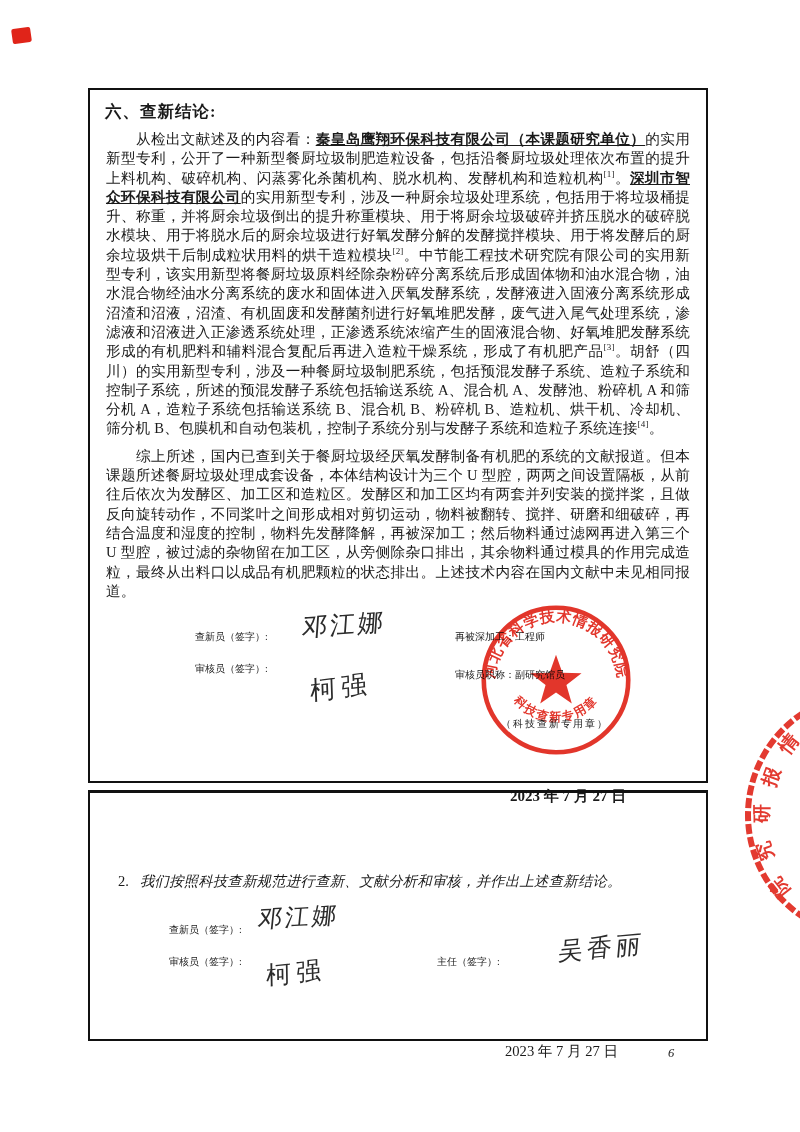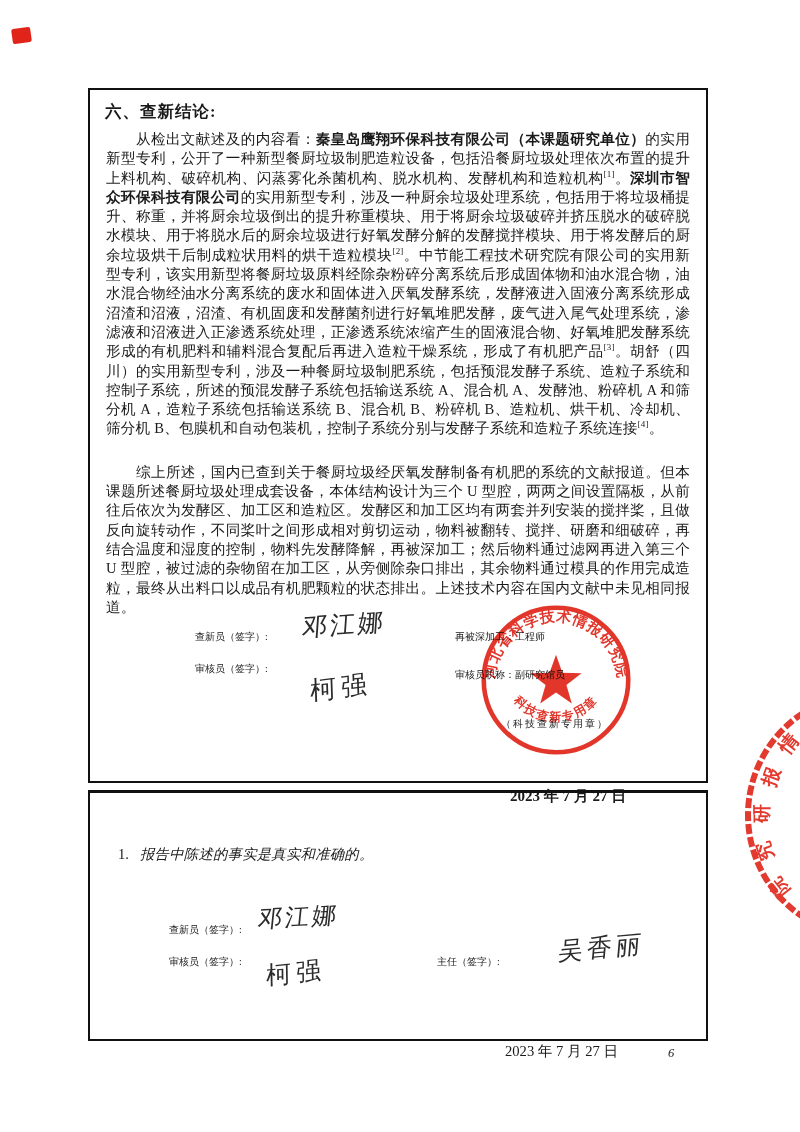--- a/index.html
+++ b/index.html
@@ -29,22 +29,22 @@
     padding: 11px 0 0 15px;
   }
   .para {
     font-size: 14.6px;
     line-height: 19.3px;
     text-align: justify;
     text-indent: 2.05em;
     margin: 7px 16px 0 16px;
     letter-spacing: 0.2px;
   }
-  .para2 { margin-top: 24px; }
-  .bold { font-weight: bold; }
+  .para2 { margin-top: 8px; }
+  .bold { font-weight: bold; text-decoration: underline; }
   sup.ref { font-size: 9px; line-height: 0; vertical-align: super; }
   .sig-label, .sig-title-label, .stamp-caption {
     position: absolute;
     font-size: 10px;
     white-space: nowrap;
   }
   .sig-title-value { font-weight: normal; text-align: right; }
   .handwriting {
     position: absolute;
     font-family: "DejaVu Sans", sans-serif;
@@ -154,21 +154,21 @@
         </text>
       </svg>
     </div>
 
     <div class="stamp-caption">（科技查新专用章）</div>
     <div class="date-line date1">2023 年 7 月 27 日</div>
   </div>
 
   <div class="box box2">
 
-    <div class="decl-item di0"><span class="decl-num">1.</span><span class="decl-text">报告中陈述的事实是真实和准确的。</span></div>
+    <div class="decl-item di1"><span class="decl-num">2.</span><span class="decl-text">我们按照科技查新规范进行查新、文献分析和审核，并作出上述查新结论。</span></div>
 
     <div class="sig-label" style="left:79px; top:130px;">查新员（签字）:</div>
     <div class="sig-label" style="left:79px; top:162px;">审核员（签字）:</div>
     <div class="sig-label" style="left:347px; top:162px;">主任（签字）:</div>
 
     <div class="handwriting hw3">邓江娜</div>
     <div class="handwriting hw4">柯强</div>
     <div class="handwriting hw5">吴香丽</div>
 
     <div class="date-line date2" style="font-weight:normal; font-size:14.6px;">2023 年 7 月 27 日</div>

